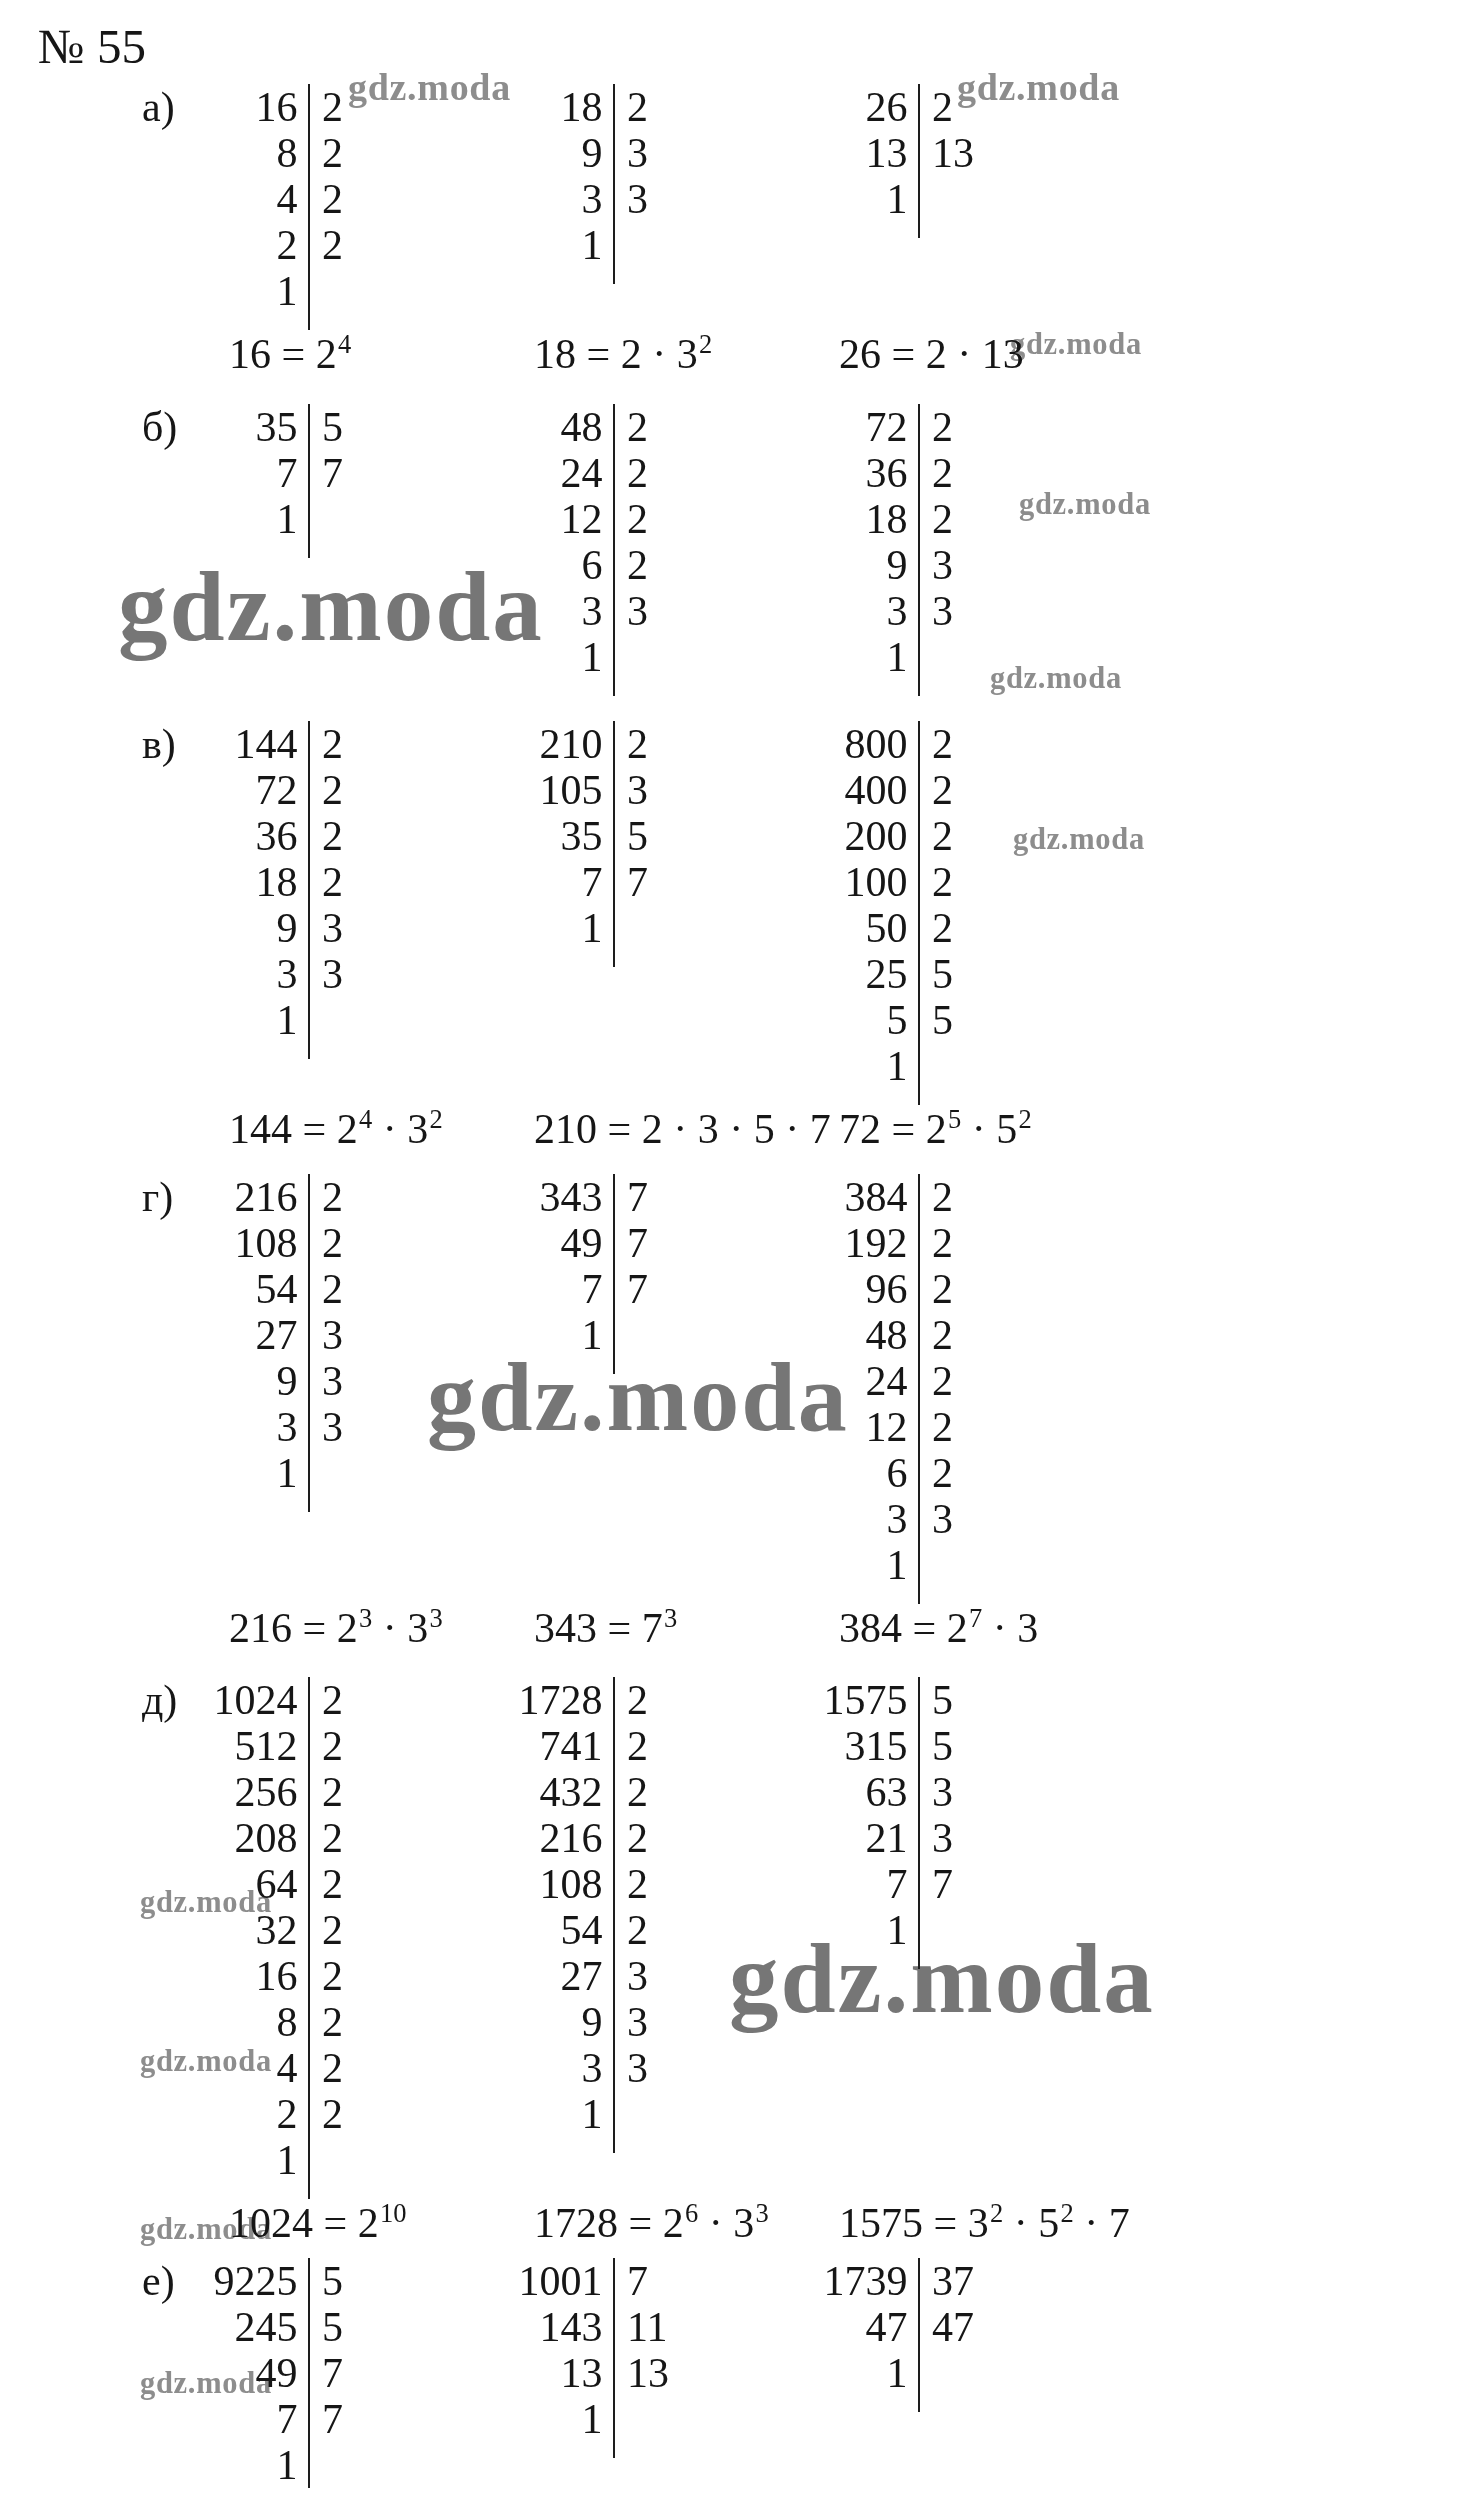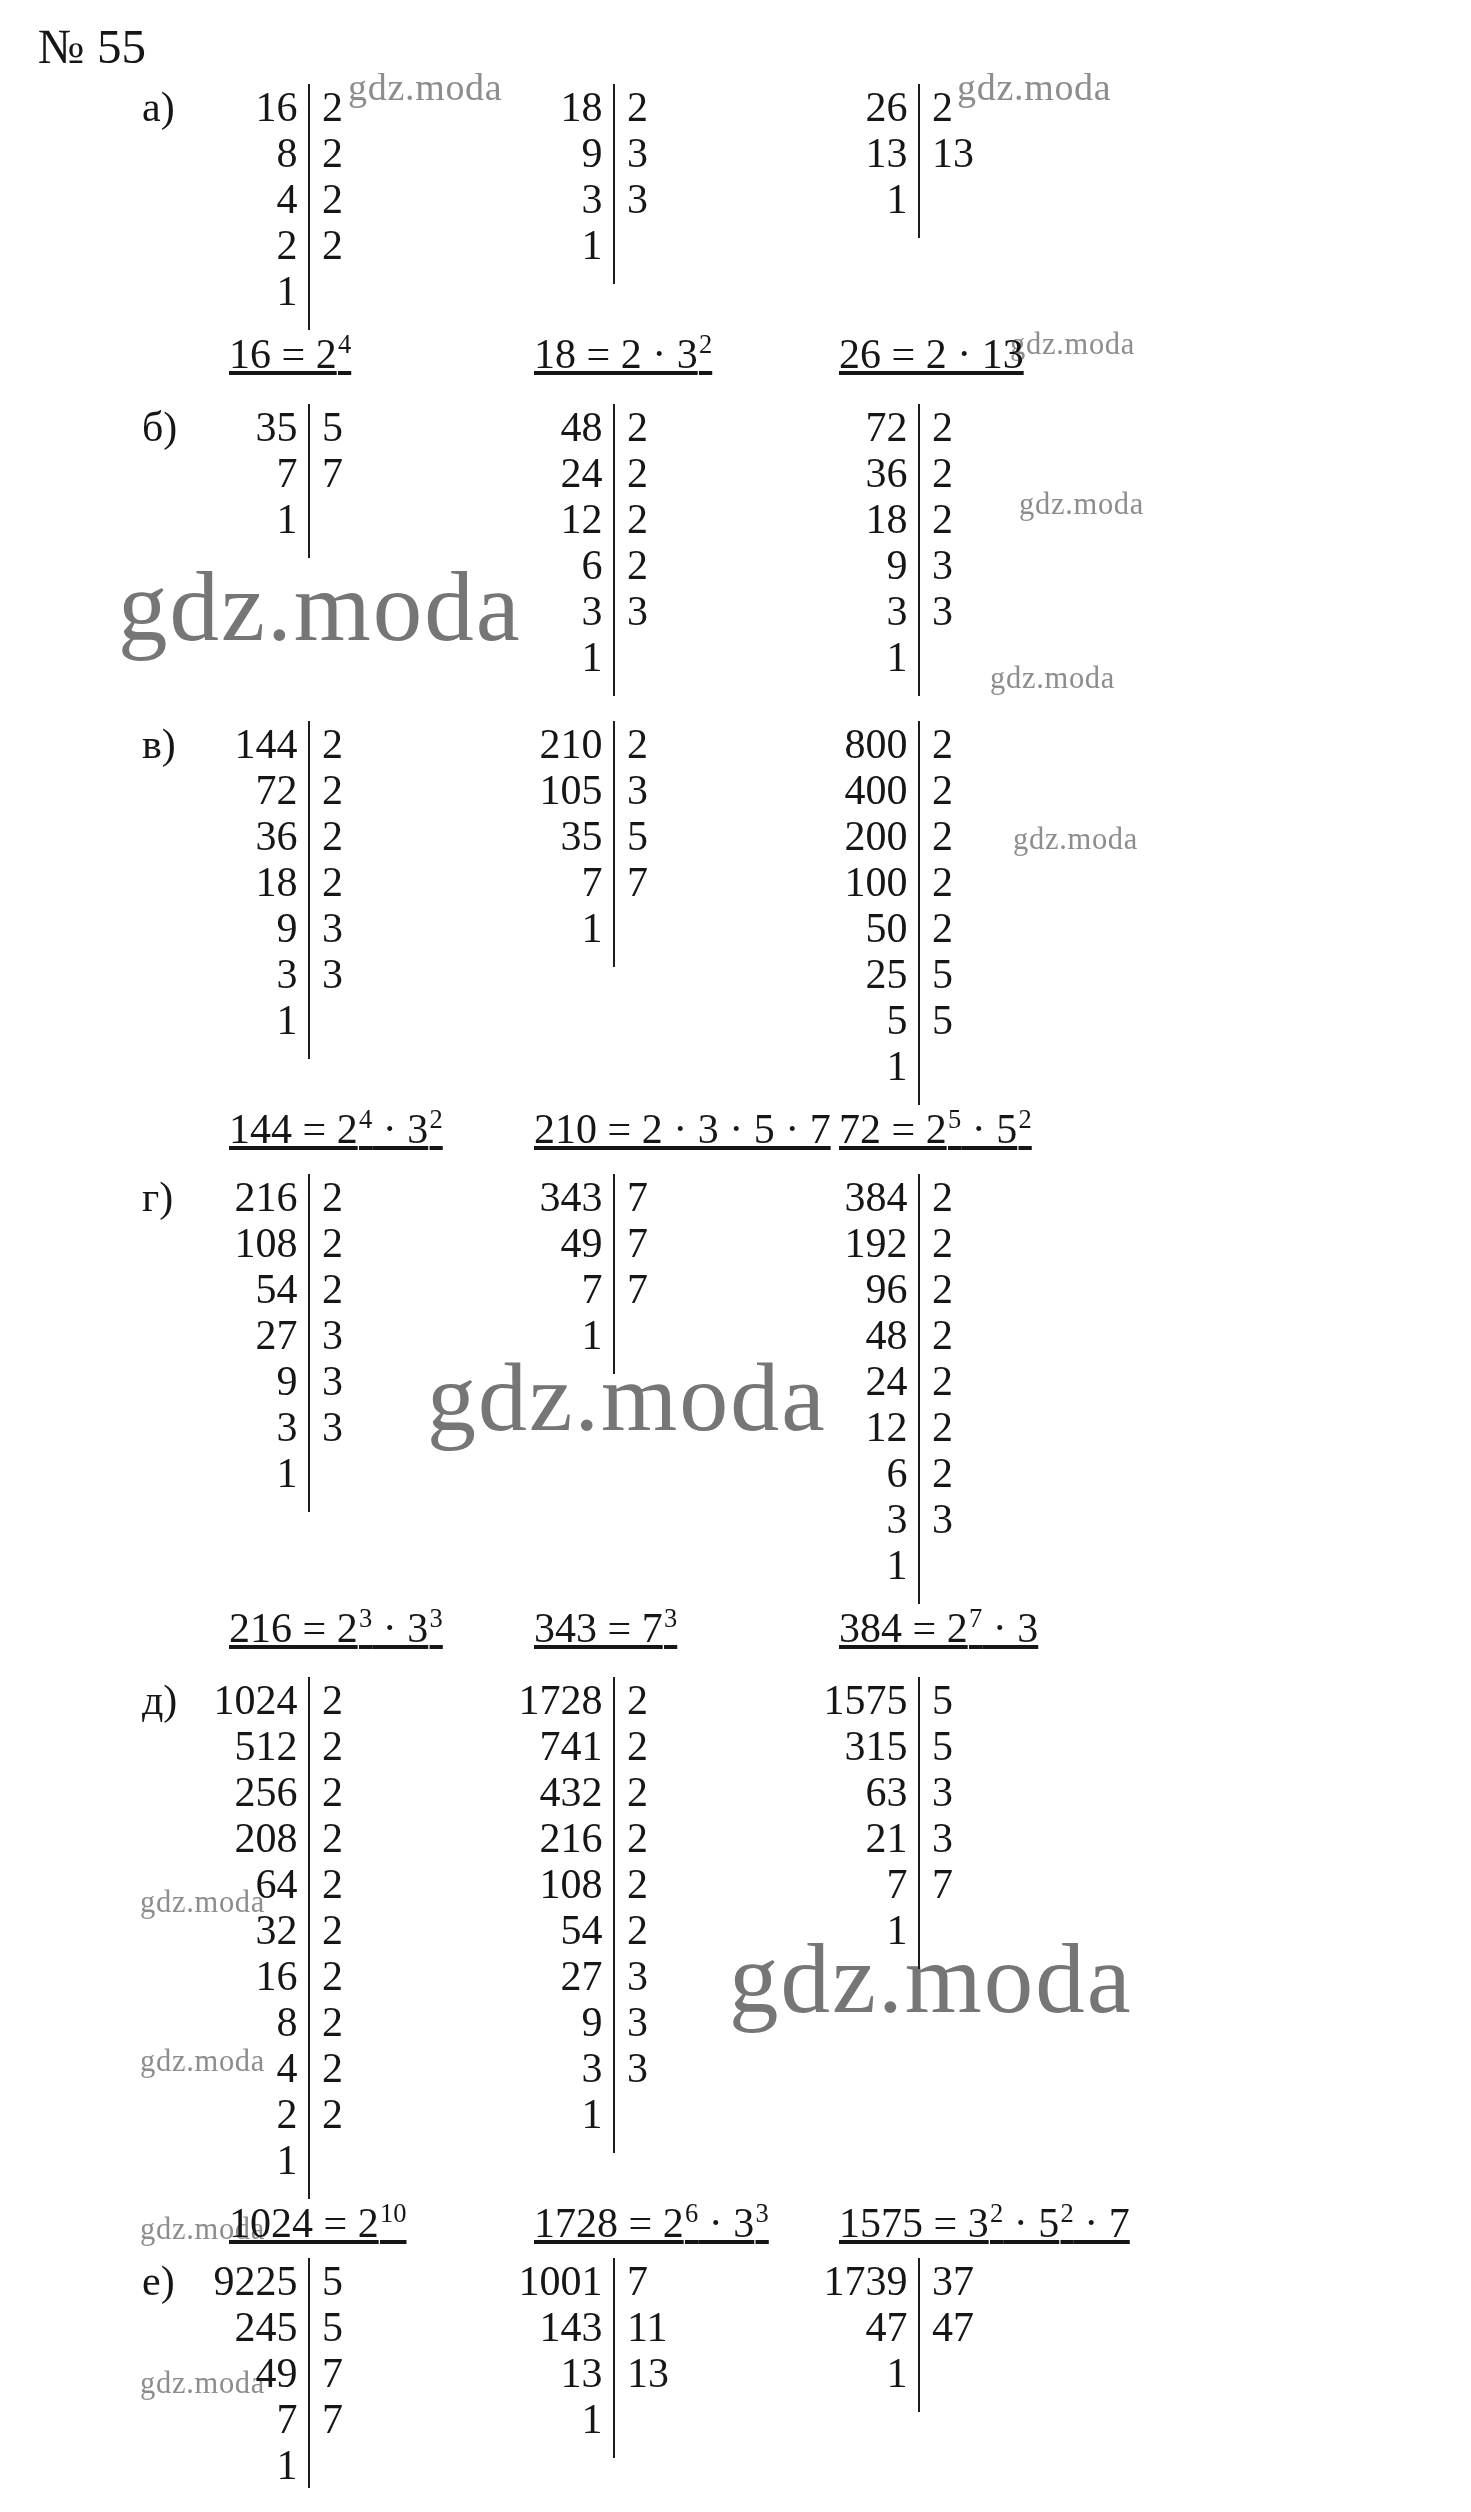--- a/index.html
+++ b/index.html
@@ -4,21 +4,21 @@
 <style>
   html, body { margin:0; padding:0; }
   body {
     width:1472px; height:2512px; overflow:hidden; position:relative;
     background:#ffffff; color:#161616;
     font-family:"Liberation Serif","DejaVu Serif",serif;
   }
   .page { position:relative; width:100%; height:100%; padding-top:18.5px; box-sizing:border-box; }
   .watermark-layer { position:absolute; left:0; top:0; right:0; bottom:0; z-index:0; }
   .watermark {
-    position:absolute; font-weight:400; color:#8d8d8d;
+    position:absolute; font-weight:700; color:#8d8d8d;
     white-space:nowrap; letter-spacing:0.7px; z-index:0;
     font-family:"Liberation Serif","DejaVu Serif",serif;
   }
   .watermark.big { color:#767676; letter-spacing:2px; }
   .content { position:relative; z-index:1; }
   .title {
     margin:0 0 0 38px; font-size:49px; font-weight:normal;
     height:56px; line-height:56px;
   }
   .ladder-row { display:flex; padding-left:142px; align-items:flex-start; }
@@ -27,21 +27,21 @@
   .lrow { display:flex; height:46px; }
   .lrow.tail { height:16px; }
   .dividend {
     flex:0 0 103px; width:103px; box-sizing:border-box;
     text-align:right; padding-right:10.6px; font-size:42px; line-height:46px;
   }
   .divisor {
     border-left:2.6px solid #1d1d1d; padding-left:12px;
     font-size:42px; line-height:46px; min-width:119px;
   }
-  .result-row { display:flex; padding-left:142px; height:48px;text-decoration:underline; }
+  .result-row { display:flex; padding-left:142px; height:48px; }
   .result-spacer { flex:0 0 63px; }
   .result-slot { flex:0 0 305px; width:305px; box-sizing:border-box; padding-left:24px; }
   .result { font-size:42px; line-height:48px; white-space:nowrap; }
   .result sup { font-size:26.5px; vertical-align:super; line-height:0; margin-left:1.3px; }
   .s-a { margin-top:9.3px; }
   .s-b { margin-top:26.5px; }
   .s-v { margin-top:25px; }
   .s-g { margin-top:21px; }
   .s-d { margin-top:25px; }
   .s-e { margin-top:10.6px; }

